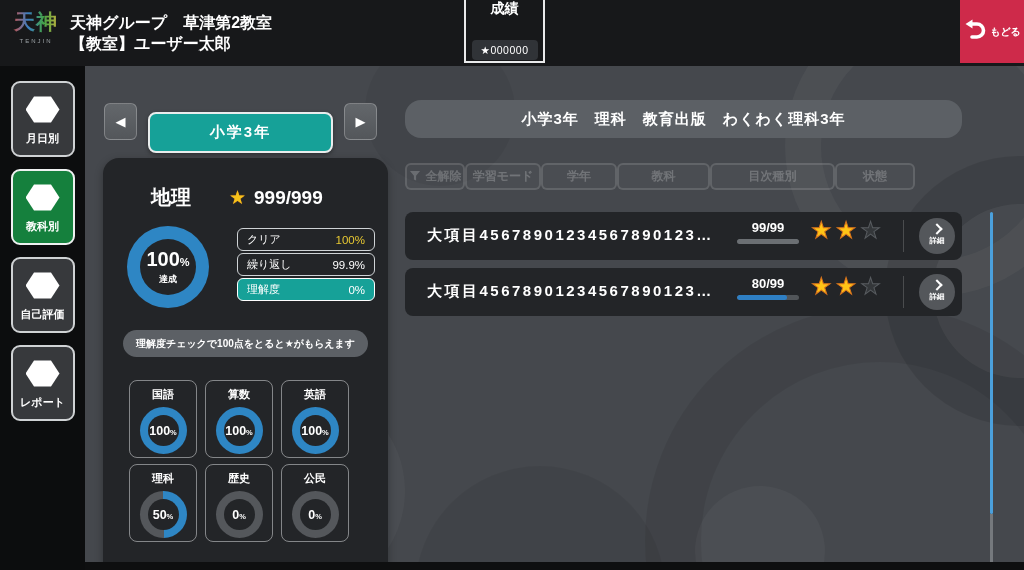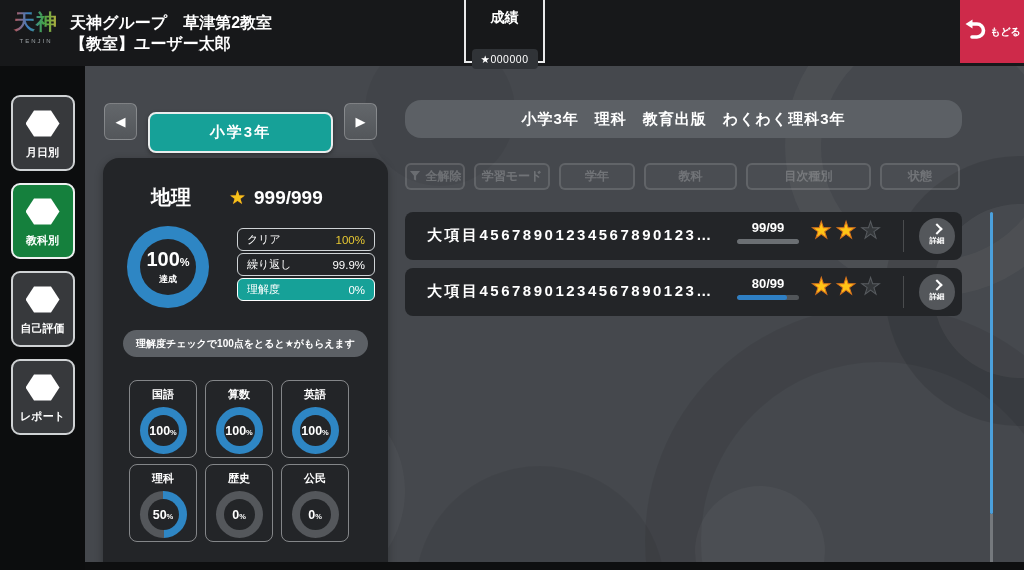--- a/index.html
+++ b/index.html
@@ -19,30 +19,30 @@
   .c8{left:280px;top:-30px;width:150px;height:150px;background:rgba(0,0,0,.05)}
 
   
   #header{position:absolute;left:0;top:0;width:1024px;height:66px;background:#17181a;z-index:10}
   .logo{position:absolute;left:10px;top:8px;width:52px;text-align:center}
   .logo-kanji{font-size:21px;font-weight:bold;letter-spacing:1px;
     background:linear-gradient(90deg,#e34f3c 0%,#3a7ec2 35%,#44a447 65%,#e3b33a 100%);
     -webkit-background-clip:text;background-clip:text;color:transparent}
   .logo-sub{font-size:6px;color:#9aa0a4;letter-spacing:2px;margin-top:2px}
   .org{position:absolute;left:70px;top:12px;font-size:16px;font-weight:bold;line-height:21px;color:#fff}
-  .score-box{position:absolute;left:464px;top:0;width:81px;height:63px;background:#17181a;border:2px solid #e9eaeb;border-top:none;text-align:center;padding-top:9px}
+  .score-box{position:absolute;left:464px;top:0;width:81px;height:63px;background:#17181a;border:2px solid #e9eaeb;border-top:none;text-align:center;}
   .score-label{font-size:14px;font-weight:bold}
   .score-pill{margin:22px auto 0;width:66px;height:20px;line-height:20px;background:#303337;border-radius:4px;font-size:10.5px;letter-spacing:.5px}
   .back-btn{position:absolute;left:960px;top:0;width:64px;height:63px;background:#ce2a4a;display:flex;flex-direction:row;align-items:center;justify-content:center;gap:3px;cursor:pointer}
   .back-label{font-size:10px;font-weight:bold}
 
   
   #sidebar{position:absolute;left:0;top:66px;width:85px;height:504px;background:#0c0d0e;z-index:9}
   .side-item{width:64px;height:76px;margin:12px auto 0;border:2px solid #cfd2d4;border-radius:9px;background:#37393c;text-align:center;cursor:pointer}
-  .side-item:first-child{margin-top:29px}
+  .side-item:first-child{margin-top:15px}
   .side-item.active{background:#15803d;border-color:#eef1f1}
   .hex{display:block;width:34px;height:29px;margin:12px auto 7px;background:#fff;
     clip-path:polygon(25% 5%,75% 5%,100% 50%,75% 95%,25% 95%,0% 50%)}
   .side-label{font-size:11px;font-weight:bold;color:#fff}
 
   
   .arrow-btn{position:absolute;top:103px;width:33px;height:37px;border-radius:6px;background:linear-gradient(#63676b,#53565a);border:1px solid rgba(255,255,255,.25);color:#fff;font-size:13px;display:flex;align-items:center;justify-content:center;cursor:pointer;z-index:2}
   #prev-btn{left:104px}
   #next-btn{left:344px}
   .grade-btn{position:absolute;left:148px;top:112px;width:185px;height:41px;background:#16a198;border:2px solid #e9eded;border-radius:8px;color:#fff;font-size:15px;font-weight:bold;letter-spacing:2px;display:flex;align-items:center;justify-content:center;cursor:pointer;z-index:2;box-shadow:0 2px 4px rgba(0,0,0,.35)}
@@ -67,21 +67,21 @@
   .note{position:absolute;left:20px;top:172px;width:245px;height:27px;line-height:27px;background:#5c6065;border-radius:14px;text-align:center;font-size:10px;font-weight:bold}
   .subject-grid{position:absolute;left:26px;top:222px;display:grid;grid-template-columns:repeat(3,68px);grid-auto-rows:78px;column-gap:8px;row-gap:6px}
   .subj-card{border:1.5px solid rgba(230,232,234,.5);border-radius:8px;text-align:center;padding-top:6px;cursor:pointer}
   .subj-label{font-size:11px;font-weight:bold}
   .subj-card .donut{margin:5px auto 0}
   .mini-val{font-size:12.5px;font-weight:bold}
   .mini-val span{font-size:7.5px}
 
   
   .title-bar{position:absolute;left:405px;top:100px;width:557px;height:38px;background:#5c6065;border-radius:16px;display:flex;align-items:center;justify-content:center;font-size:15px;font-weight:bold;letter-spacing:1px;z-index:2}
-  .filters{position:absolute;left:405px;top:163px;width:557px;height:27px;display:flex;gap:9px;z-index:2}
+  .filters{position:absolute;left:405px;top:163px;width:557px;height:27px;display:flex;z-index:2}
   .filter-btn{height:27px;border:2px solid rgba(255,255,255,.13);border-radius:6px;background:rgba(255,255,255,.03);color:rgba(255,255,255,.22);font-size:12px;font-weight:bold;display:flex;align-items:center;justify-content:center;gap:5px;cursor:pointer}
   .filter-btn svg{opacity:.9}
   .list{position:absolute;left:405px;top:212px;width:557px;z-index:2}
   .row{position:relative;width:557px;height:48px;background:#232528;border-radius:8px;margin-bottom:8px;cursor:pointer}
   .row-title{position:absolute;left:22px;top:14px;font-size:15px;font-weight:bold;letter-spacing:2.5px;white-space:nowrap}
   .count-block{position:absolute;left:332px;top:8px;width:62px;text-align:center}
   .count-text{font-size:13px;font-weight:bold}
   .bar{margin-top:4px;height:5px;border-radius:3px;background:#515559;overflow:hidden}
   .bar-fill{height:100%;border-radius:3px}
   .stars{position:absolute;left:406px;top:5px;font-size:23px;letter-spacing:4px}

